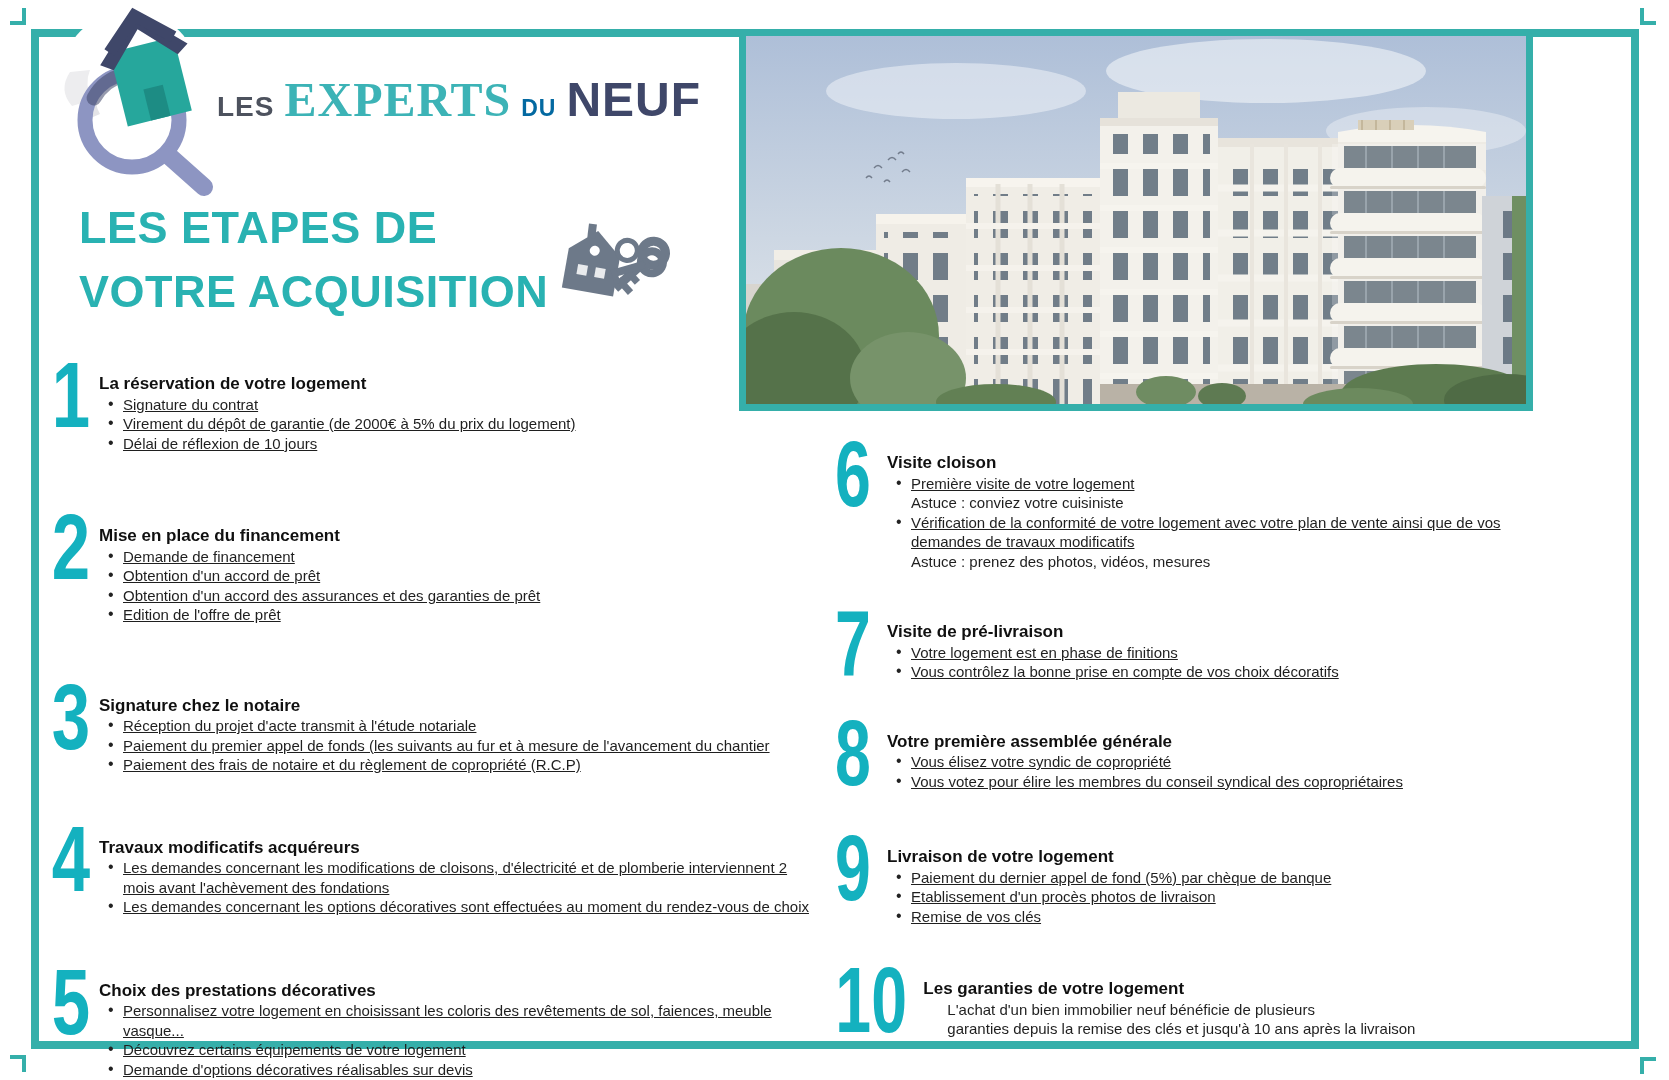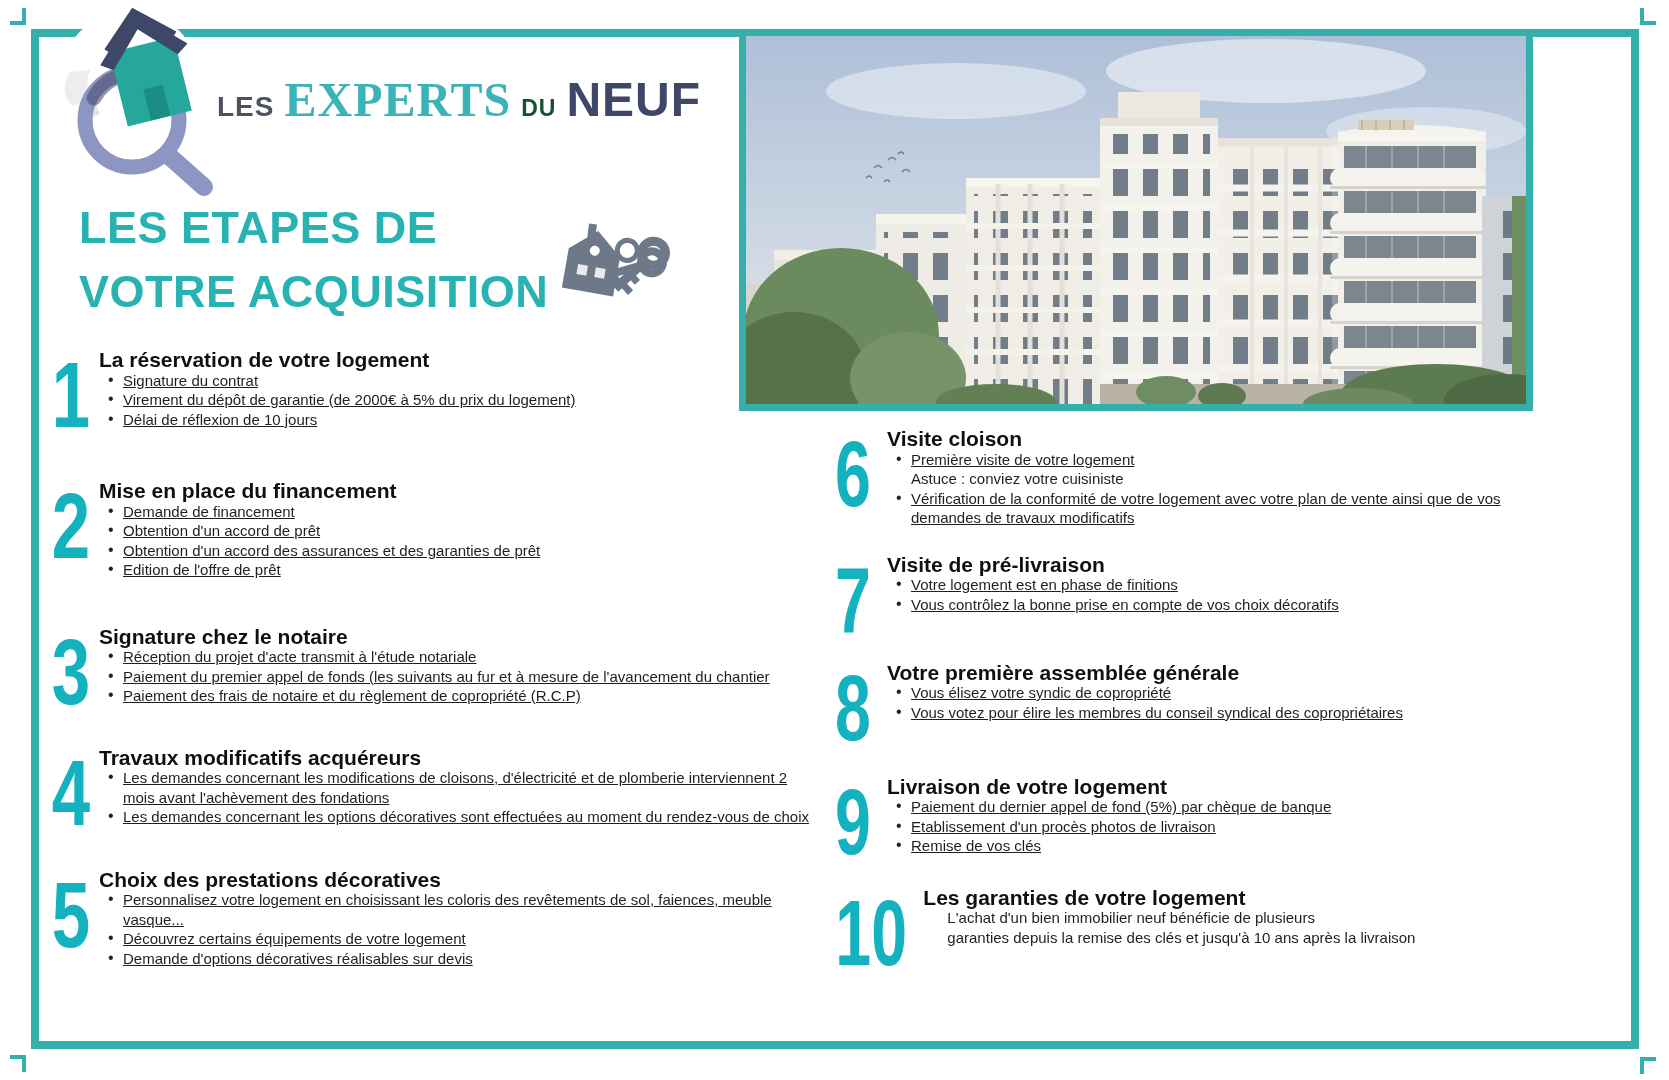--- a/index.html
+++ b/index.html
@@ -26,21 +26,21 @@
   
   .frame{position:absolute;left:31px;top:29px;right:30px;bottom:31px;
     border:8px solid var(--teal);z-index:0;}
 
   
   .logo{position:absolute;left:52px;top:0;width:660px;height:195px;z-index:3;}
   .logo-icon{position:absolute;left:0;top:2px;}
   .logo-text{position:absolute;left:165px;top:72px;display:flex;align-items:baseline;gap:10px;white-space:nowrap;}
   .logo-les{font-size:28px;font-weight:bold;color:#4d525e;letter-spacing:1px;}
   .logo-experts{font-size:48px;font-weight:bold;color:#3cb3b6;letter-spacing:1px;font-family:Liberation Serif, serif;}
-  .logo-du{font-size:23px;font-weight:bold;color:#14532d;letter-spacing:1px;}
+  .logo-du{font-size:23px;font-weight:bold;color:#0369a1;letter-spacing:1px;}
   .logo-neuf{font-size:48px;font-weight:bold;color:var(--navy);letter-spacing:1px;}
 
   
   .title{position:absolute;left:79px;top:196px;z-index:2;color:var(--teal-title);
     font-weight:bold;font-size:45px;line-height:64px;letter-spacing:.5px;}
   .keys{position:absolute;left:552px;top:218px;z-index:2;}
 
   
   .photo{position:absolute;left:739px;top:29px;width:794px;height:382px;
     border:7px solid var(--teal);z-index:2;background:#cfd8e4;}
@@ -49,21 +49,21 @@
   
   .col{position:absolute;z-index:1;}
   .col-left{left:44px;top:350px;width:772px;}
   .col-right{left:820px;top:429px;width:746px;}
   .step{display:flex;align-items:flex-start;}
   .num{flex:0 0 54px;font-size:92px;line-height:74px;font-weight:bold;
     color:var(--teal-num);text-align:center;margin-top:8px;
     transform:scaleX(.75);transform-origin:50% 0;}
   .col-right .num{flex-basis:66px;transform:scaleX(.70);}
   .body{flex:1;padding-left:1px;font-size:15px;line-height:19.5px;color:var(--text);}
-  .heading{font-weight:bold;font-size:21px;color:#101010;margin-bottom:1px;}
+  .heading{font-weight:bold;font-size:17px;color:#101010;margin-bottom:1px;margin-top:24px;}
   .bullet{position:relative;padding-left:24px;white-space:pre-line;text-decoration:underline;}
   .bullet::before{content:"\2022";position:absolute;left:9px;top:-1px;font-size:16px;color:#222;}
   .note{padding-left:24px;white-space:pre-line;}
 
   .col-left .step:nth-child(1){margin-bottom:49px;}
   .col-left .step:nth-child(2){margin-bottom:47px;}
   .col-left .step:nth-child(3){margin-bottom:39px;}
   .col-left .step:nth-child(4){margin-bottom:40px;}
   .col-right .step:nth-child(1){margin-bottom:27px;}
   .col-right .step:nth-child(2){margin-bottom:26px;}
@@ -271,20 +271,21 @@
     </div>
   <div class="col col-right">
       <div class="step">
         <div class="num">6</div>
         <div class="body">
           <div class="heading">Visite cloison</div>
           <div class="bullet">Première visite de votre logement</div>
           <div class="note">Astuce : conviez votre cuisiniste</div>
           <div class="bullet">Vérification de la conformité de votre logement avec votre plan de vente ainsi que de vos
 demandes de travaux modificatifs</div>
+          <div class="note">Astuce : prenez des photos, vidéos, mesures</div>
         </div>
       </div>
       <div class="step">
         <div class="num">7</div>
         <div class="body">
           <div class="heading">Visite de pré-livraison</div>
           <div class="bullet">Votre logement est en phase de finitions</div>
           <div class="bullet">Vous contrôlez la bonne prise en compte de vos choix décoratifs</div>
         </div>
       </div>

